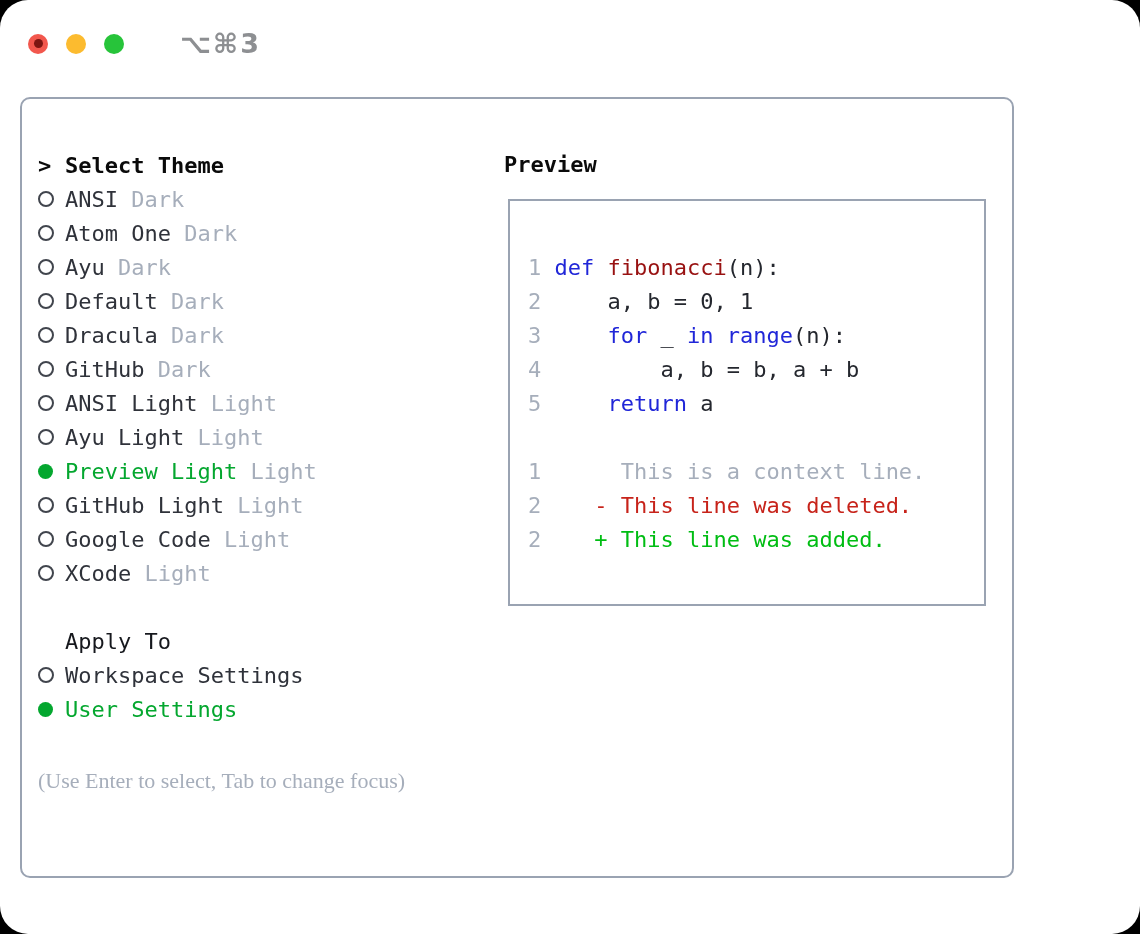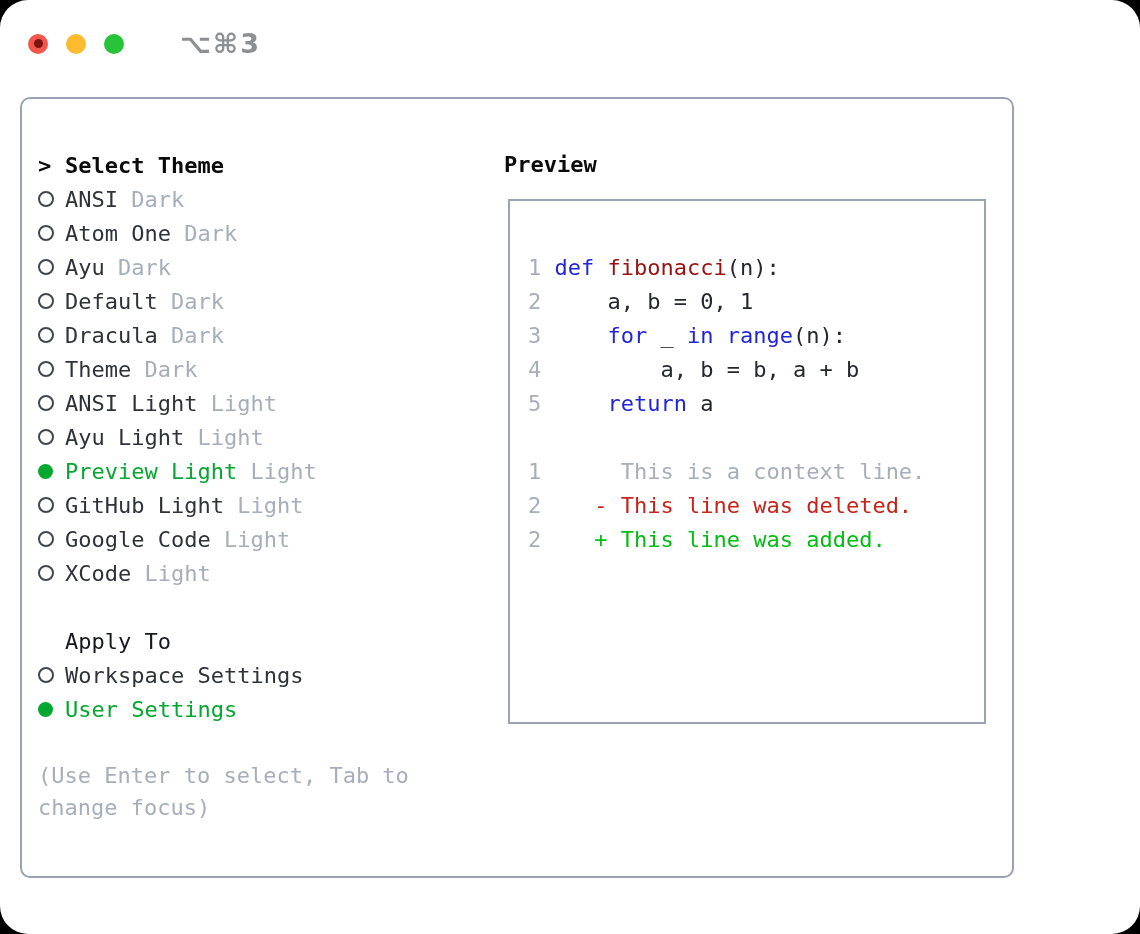--- a/index.html
+++ b/index.html
@@ -19,25 +19,25 @@
   .row.blank{height:34px;}
   .marker{display:inline-flex;width:27px;justify-content:flex-start;align-items:center;flex:0 0 27px;}
   .cursor{font-weight:700;color:#0a0a0a;}
   .radio{width:12px;height:12px;border:2px solid #41454d;border-radius:50%;box-sizing:content-box;}
   .radio.on{width:15px;height:15px;border:none;background:#04a72f;}
   .section-title{font-weight:700;color:#0a0a0a;}
   .section-title.regular{font-weight:400;color:#16181d;}
   .opt-name{color:#2f323a;}
   .row.selected .opt-name{color:#04a72f;}
   .opt-variant{color:#a6aebb;text-align:right;}
-  .hint{margin-top:34px;width:420px;color:#a6aebb;font-size:22px;line-height:32px;}
+  .hint{margin-top:34px;width:420px;color:#a6aebb;font-size:22px;line-height:41px;font-family:Liberation Serif, serif;}
   
   .right-col{position:absolute;left:482px;top:49px;font-size:22px;}
   .preview-title{height:34px;line-height:34px;font-weight:700;color:#0a0a0a;}
-  .preview-box{margin-top:17px;margin-left:4px;width:478px;height:525px;box-sizing:border-box;border:2px solid #9aa3b2;padding:50px 0 12px 18px;overflow:hidden;background:#fff;}
+  .preview-box{margin-top:17px;margin-left:4px;width:478px;height:407px;box-sizing:border-box;border:2px solid #9aa3b2;padding:50px 0 12px 18px;overflow:hidden;background:#fff;}
   .code-line{height:34px;line-height:34px;white-space:pre;font-size:22px;}
   .num{color:#a6aebb;}
   .c-plain{color:#24272e;}
   .c-keyword{color:#2026d8;}
   .c-function{color:#981111;}
   .c-context{color:#a6aebb;}
   .c-deleted{color:#c7231a;margin-top:24px;}
   .c-added{color:#00bd13;}
 </style>
 </head>
@@ -60,21 +60,21 @@
       <div class="row">
         <span class="marker cursor">&gt;</span>
         <span class="section-title">Select Theme</span>
       </div>
       <div id="theme-list">
           <div class="row"><span class="marker"><span class="radio"></span></span><span class="opt-name">ANSI</span><span class="opt-variant"> Dark</span></div>
           <div class="row"><span class="marker"><span class="radio"></span></span><span class="opt-name">Atom One</span><span class="opt-variant"> Dark</span></div>
           <div class="row"><span class="marker"><span class="radio"></span></span><span class="opt-name">Ayu</span><span class="opt-variant"> Dark</span></div>
           <div class="row"><span class="marker"><span class="radio"></span></span><span class="opt-name">Default</span><span class="opt-variant"> Dark</span></div>
           <div class="row"><span class="marker"><span class="radio"></span></span><span class="opt-name">Dracula</span><span class="opt-variant"> Dark</span></div>
-          <div class="row"><span class="marker"><span class="radio"></span></span><span class="opt-name">Theme</span><span class="opt-variant"> Dark</span></div>
+          <div class="row"><span class="marker"><span class="radio"></span></span><span class="opt-name">GitHub</span><span class="opt-variant"> Dark</span></div>
           <div class="row"><span class="marker"><span class="radio"></span></span><span class="opt-name">ANSI Light</span><span class="opt-variant"> Light</span></div>
           <div class="row"><span class="marker"><span class="radio"></span></span><span class="opt-name">Ayu Light</span><span class="opt-variant"> Light</span></div>
           <div class="row selected"><span class="marker"><span class="radio on"></span></span><span class="opt-name">Preview Light</span><span class="opt-variant"> Light</span></div>
           <div class="row"><span class="marker"><span class="radio"></span></span><span class="opt-name">GitHub Light</span><span class="opt-variant"> Light</span></div>
           <div class="row"><span class="marker"><span class="radio"></span></span><span class="opt-name">Google Code</span><span class="opt-variant"> Light</span></div>
           <div class="row"><span class="marker"><span class="radio"></span></span><span class="opt-name">XCode</span><span class="opt-variant"> Light</span></div>
         </div>
       <div class="row blank"></div>
       <div class="row">
         <span class="marker"></span>

